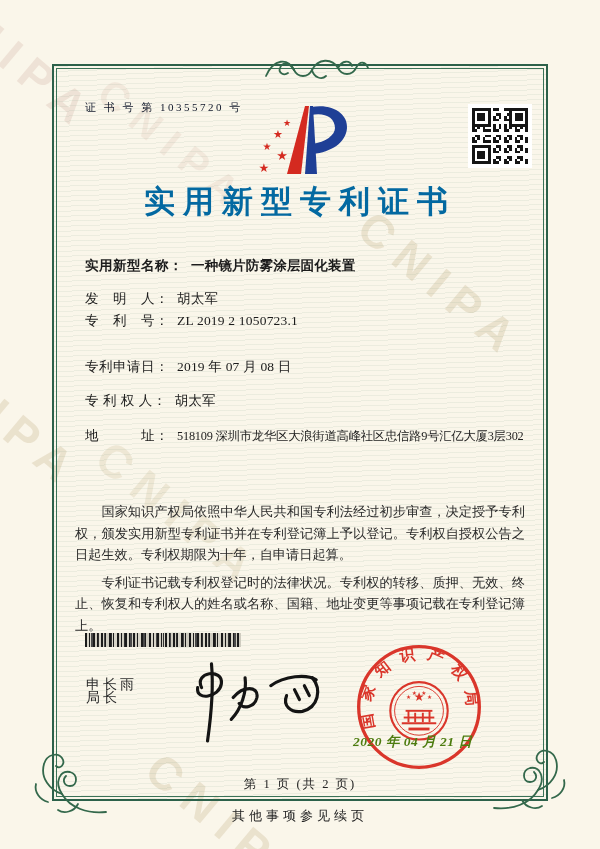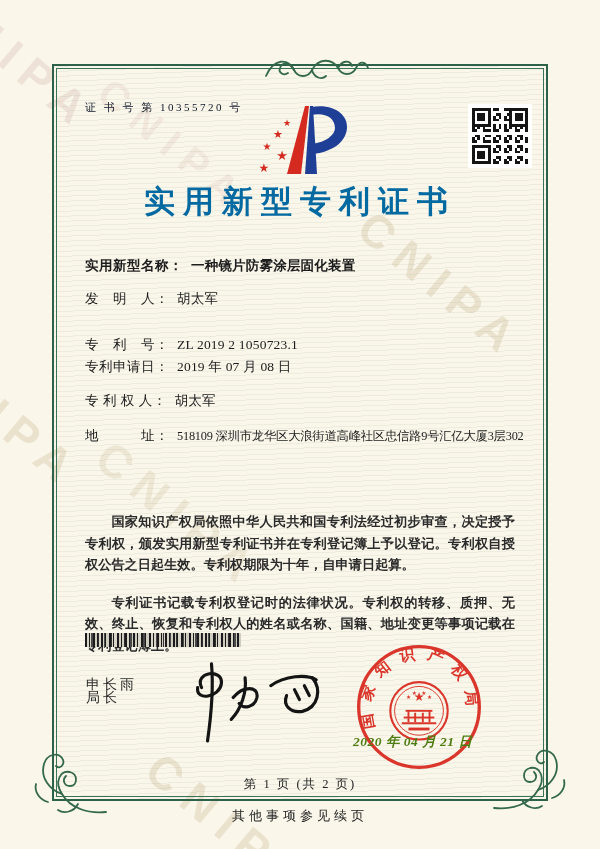--- a/index.html
+++ b/index.html
@@ -38,21 +38,21 @@
   }
   .frow{position:absolute; left:85px; font-size:13.5px; white-space:nowrap;}
   .flabel{letter-spacing:0.5px; margin-right:8px;}
   .fvalue{letter-spacing:0.2px;}
   .fvalue.small{font-size:12.3px; letter-spacing:-0.2px;}
   .pair2{position:absolute; left:220px; top:0; white-space:nowrap;}
   .body-text{
     position:absolute; left:69px; top:495px; width:462px;
     font-size:13.2px; line-height:21.5px; text-align:justify; color:#2a2a2a;
   }
-  .body-text p{margin:16px; text-indent:2em;font-weight:bold;}
+  .body-text p{margin:6px; text-indent:2em;}
   .barcode{
     position:absolute; left:85px; top:633px; width:156px; height:14px;
     background:
       repeating-linear-gradient(90deg,#1b1b1b 0 2px,rgba(0,0,0,0) 2px 4px,#1b1b1b 4px 5px,rgba(0,0,0,0) 5px 8px),
       repeating-linear-gradient(90deg,#303030 0 1px,#d8d5c9 1px 6px,#4a4a4a 6px 8px,#cfccc0 8px 13px);
   }
   .director-title{position:absolute; left:86px; top:689px; font-size:14px; letter-spacing:3px; color:#2b2b2b;}
   .director-name{position:absolute; left:86px; top:676px; font-size:14px; letter-spacing:3px; color:#2b2b2b;}
   .sig{position:absolute; left:168px; top:658px; width:168px; height:88px;}
   .seal{position:absolute; left:352px; top:640px; width:134px; height:134px; opacity:0.93;}
@@ -246,21 +246,21 @@
   </div>
 
   <div class="cert-title">实用新型专利证书</div>
 
   <div class="frow" style="top:257px;font-weight:bold;">
     <span class="flabel">实用新型名称：</span><span class="fvalue">一种镜片防雾涂层固化装置</span>
   </div>
   <div class="frow" style="top:290px;">
     <span class="flabel">发　明　人：</span><span class="fvalue">胡太军</span>
   </div>
-  <div class="frow" style="top:336px;">
+  <div class="frow" style="top:312px;">
     <span class="flabel">专　利　号：</span><span class="fvalue">ZL 2019 2 1050723.1</span>
   </div>
   <div class="frow" style="top:358px;">
     <span class="flabel">专利申请日：</span><span class="fvalue">2019 年 07 月 08 日</span>
   </div>
   <div class="frow" style="top:392px;">
     <span class="flabel">专 利 权 人：</span><span class="fvalue">胡太军</span>
   </div>
   <div class="frow" style="top:427px;">
     <span class="flabel">地　　　址：</span><span class="fvalue small">518109 深圳市龙华区大浪街道高峰社区忠信路9号汇亿大厦3层302</span>

